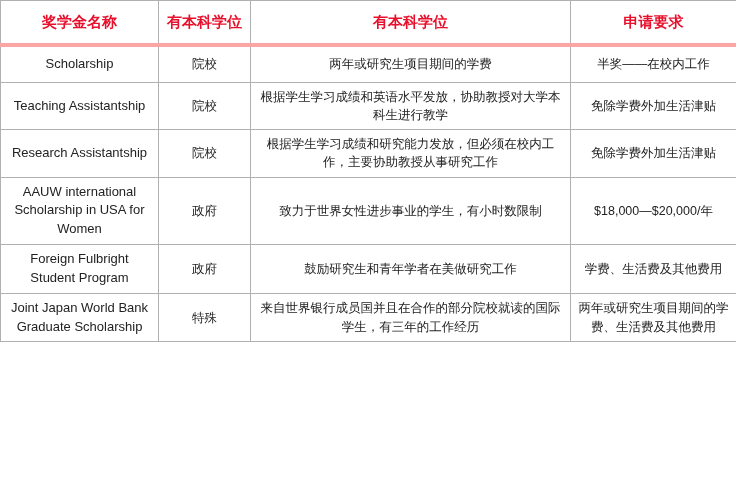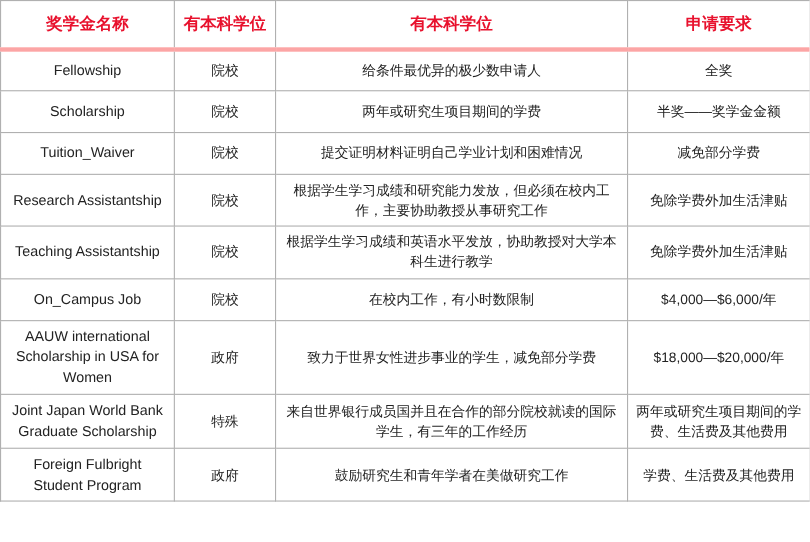--- a/index.html
+++ b/index.html
@@ -75,68 +75,50 @@
     <thead>
       <tr>
         <th>奖学金名称</th>
         <th>有本科学位</th>
         <th>有本科学位</th>
         <th>申请要求</th>
       </tr>
     </thead>
     <tbody>
       <tr>
-        <td class="name">Fellowship</td>
-        <td>院校</td>
-        <td class="desc">给条件最优异的极少数申请人</td>
-        <td>全奖</td>
-      </tr>
-      <tr>
         <td class="name">Scholarship</td>
         <td>院校</td>
         <td class="desc">两年或研究生项目期间的学费</td>
-        <td>半奖——奖学金金额</td>
+        <td>半奖——在校内工作</td>
       </tr>
       <tr>
-        <td class="name">Tuition_Waiver</td>
+        <td class="name">Teaching Assistantship</td>
         <td>院校</td>
-        <td class="desc">提交证明材料证明自己学业计划和困难情况</td>
-        <td>减免部分学费</td>
+        <td class="desc">根据学生学习成绩和英语水平发放，协助教授对大学本科生进行教学</td>
+        <td>免除学费外加生活津贴</td>
       </tr>
       <tr>
         <td class="name">Research Assistantship</td>
         <td>院校</td>
         <td class="desc">根据学生学习成绩和研究能力发放，但必须在校内工作，主要协助教授从事研究工作</td>
         <td>免除学费外加生活津贴</td>
       </tr>
       <tr>
-        <td class="name">Teaching Assistantship</td>
-        <td>院校</td>
-        <td class="desc">根据学生学习成绩和英语水平发放，协助教授对大学本科生进行教学</td>
-        <td>免除学费外加生活津贴</td>
+        <td class="name">AAUW international Scholarship in USA for Women</td>
+        <td>政府</td>
+        <td class="desc">致力于世界女性进步事业的学生，有小时数限制</td>
+        <td>$18,000—$20,000/年</td>
       </tr>
       <tr>
-        <td class="name">On_Campus Job</td>
-        <td>院校</td>
-        <td class="desc">在校内工作，有小时数限制</td>
-        <td>$4,000—$6,000/年</td>
-      </tr>
-      <tr>
-        <td class="name">AAUW international Scholarship in USA for Women</td>
+        <td class="name">Foreign Fulbright Student Program</td>
         <td>政府</td>
-        <td class="desc">致力于世界女性进步事业的学生，减免部分学费</td>
-        <td>$18,000—$20,000/年</td>
+        <td class="desc">鼓励研究生和青年学者在美做研究工作</td>
+        <td>学费、生活费及其他费用</td>
       </tr>
       <tr>
         <td class="name">Joint Japan World Bank Graduate Scholarship</td>
         <td>特殊</td>
         <td class="desc">来自世界银行成员国并且在合作的部分院校就读的国际学生，有三年的工作经历</td>
         <td>两年或研究生项目期间的学费、生活费及其他费用</td>
       </tr>
-      <tr>
-        <td class="name">Foreign Fulbright Student Program</td>
-        <td>政府</td>
-        <td class="desc">鼓励研究生和青年学者在美做研究工作</td>
-        <td>学费、生活费及其他费用</td>
-      </tr>
     </tbody>
   </table>
 </div>
 
 </body></html>

